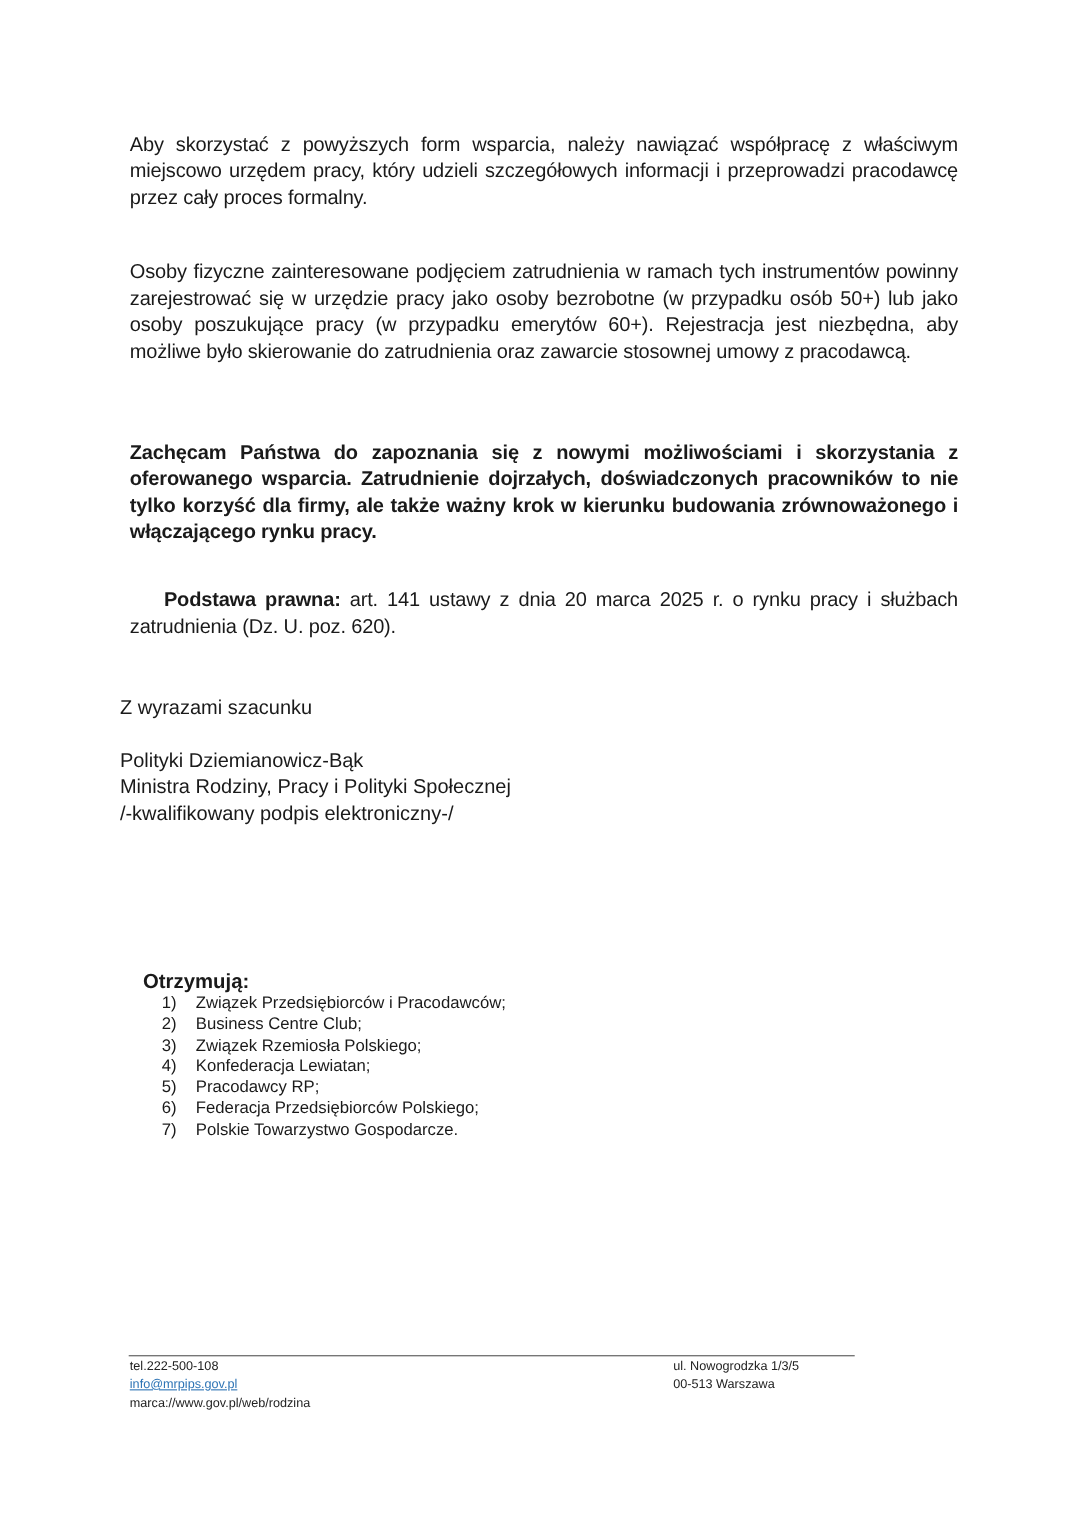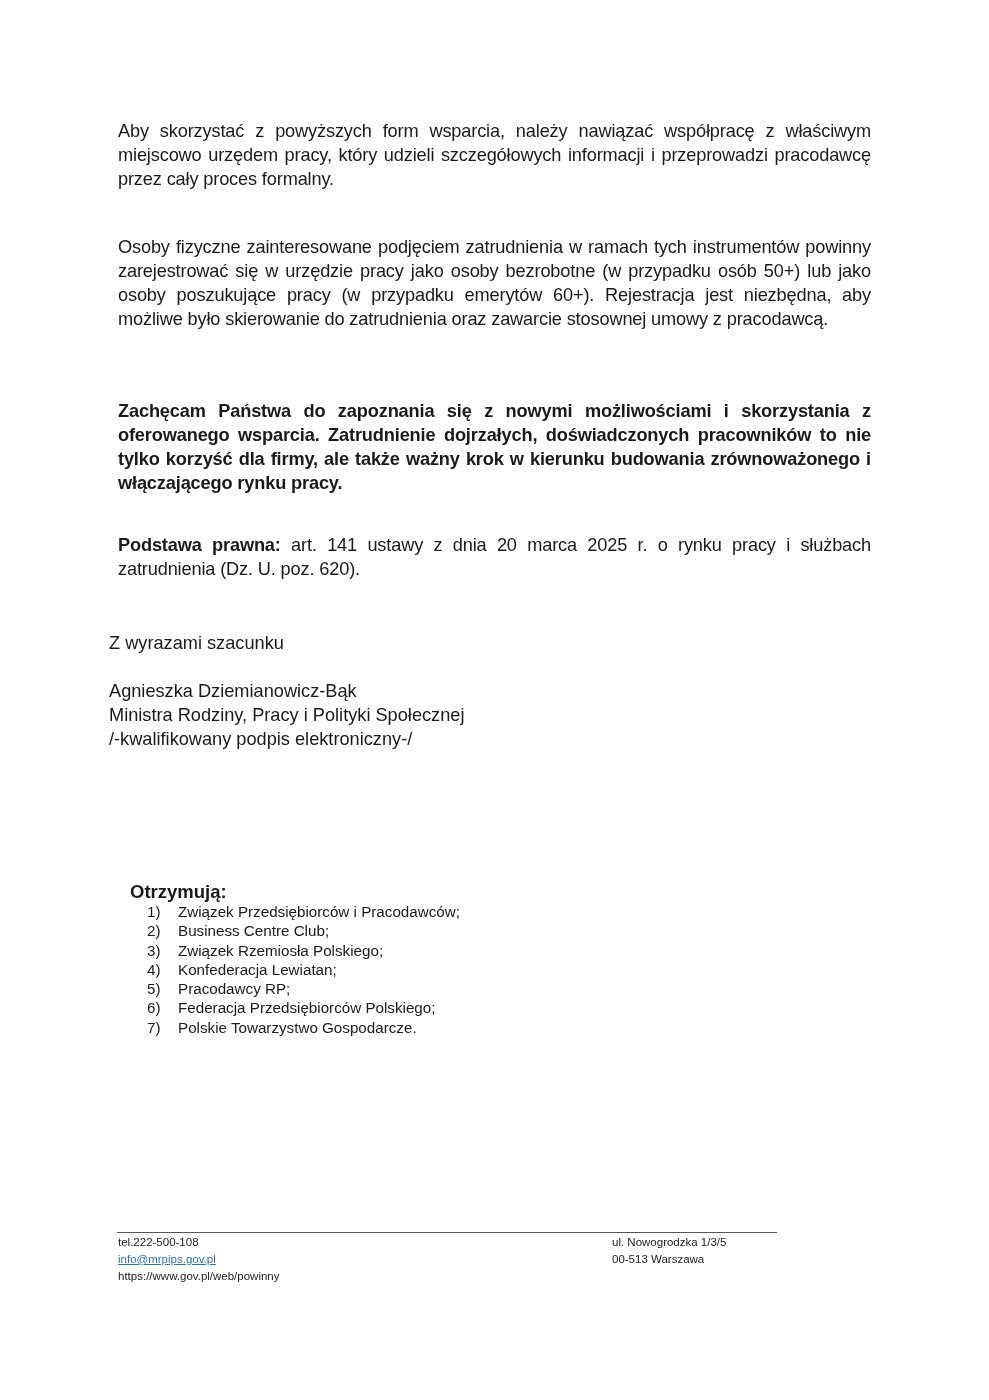--- a/index.html
+++ b/index.html
@@ -30,21 +30,21 @@
       line-height: 24px;
       text-align: justify;
       margin: 0;
       letter-spacing: -0.15px;
     }
     .para.last-left { text-align-last: left; }
     #p1 { top: 119px; }
     #p2 { top: 235px; }
     #p3 { top: 399px; font-weight: bold; }
     #p4 { top: 533px; }
-    .bold { font-weight: bold; }
+    .bold { font-weight: bold; margin-left: 31px; }
 
     .closing {
       position: absolute;
       left: 109px;
       font-size: 18.2px;
       line-height: 24px;
       margin: 0;
     }
     #closing-greeting { top: 631px; }
     #sig-block { top: 679px; }
@@ -110,21 +110,21 @@
 
   <p class="para last-left" id="p2">Osoby fizyczne zainteresowane podjęciem zatrudnienia w ramach tych instrumentów powinny zarejestrować się w urzędzie pracy jako osoby bezrobotne (w przypadku osób 50+) lub jako osoby poszukujące pracy (w przypadku emerytów 60+). Rejestracja jest niezbędna, aby możliwe było skierowanie do zatrudnienia oraz zawarcie stosownej umowy z pracodawcą.</p>
 
   <p class="para last-left" id="p3">Zachęcam Państwa do zapoznania się z nowymi możliwościami i skorzystania z oferowanego wsparcia. Zatrudnienie dojrzałych, doświadczonych pracowników to nie tylko korzyść dla firmy, ale także ważny krok w kierunku budowania zrównoważonego i włączającego rynku pracy.</p>
 
   <p class="para last-left" id="p4"><span class="bold">Podstawa prawna:</span><span> art. 141 ustawy z dnia 20 marca 2025 r. o rynku pracy i służbach zatrudnienia (Dz. U. poz. 620).</span></p>
 
   <p class="closing" id="closing-greeting">Z wyrazami szacunku</p>
 
   <div class="closing" id="sig-block">
-    <div>Agnieszka Dziemianowicz-Bąk</div>
+    <div>Polityki Dziemianowicz-Bąk</div>
     <div>Ministra Rodziny, Pracy i Polityki Społecznej</div>
     <div>/-kwalifikowany podpis elektroniczny-/</div>
   </div>
 
   <h3 id="recipients-heading">Otrzymują:</h3>
 
   <ol id="recipients-list">
     <li><span class="num">1)</span><span>Związek Przedsiębiorców i Pracodawców;</span></li>
     <li><span class="num">2)</span><span>Business Centre Club;</span></li>
     <li><span class="num">3)</span><span>Związek Rzemiosła Polskiego;</span></li>
@@ -132,21 +132,21 @@
     <li><span class="num">5)</span><span>Pracodawcy RP;</span></li>
     <li><span class="num">6)</span><span>Federacja Przedsiębiorców Polskiego;</span></li>
     <li><span class="num">7)</span><span>Polskie Towarzystwo Gospodarcze.</span></li>
   </ol>
 
   <div id="footer-rule"></div>
 
   <div class="footer-col" id="footer-left">
     <div>tel.222-500-108</div>
     <div><a class="footer-link" style="color: rgb(46, 116, 181); margin-top: 28px;">info@mrpips.gov.pl</a></div>
-    <div>https://www.gov.pl/web/powinny</div>
+    <div>marca://www.gov.pl/web/rodzina</div>
   </div>
 
   <div class="footer-col" id="footer-right">
     <div>ul. Nowogrodzka 1/3/5</div>
     <div>00-513 Warszawa</div>
   </div>
 
 </div>
 
 </body></html>

